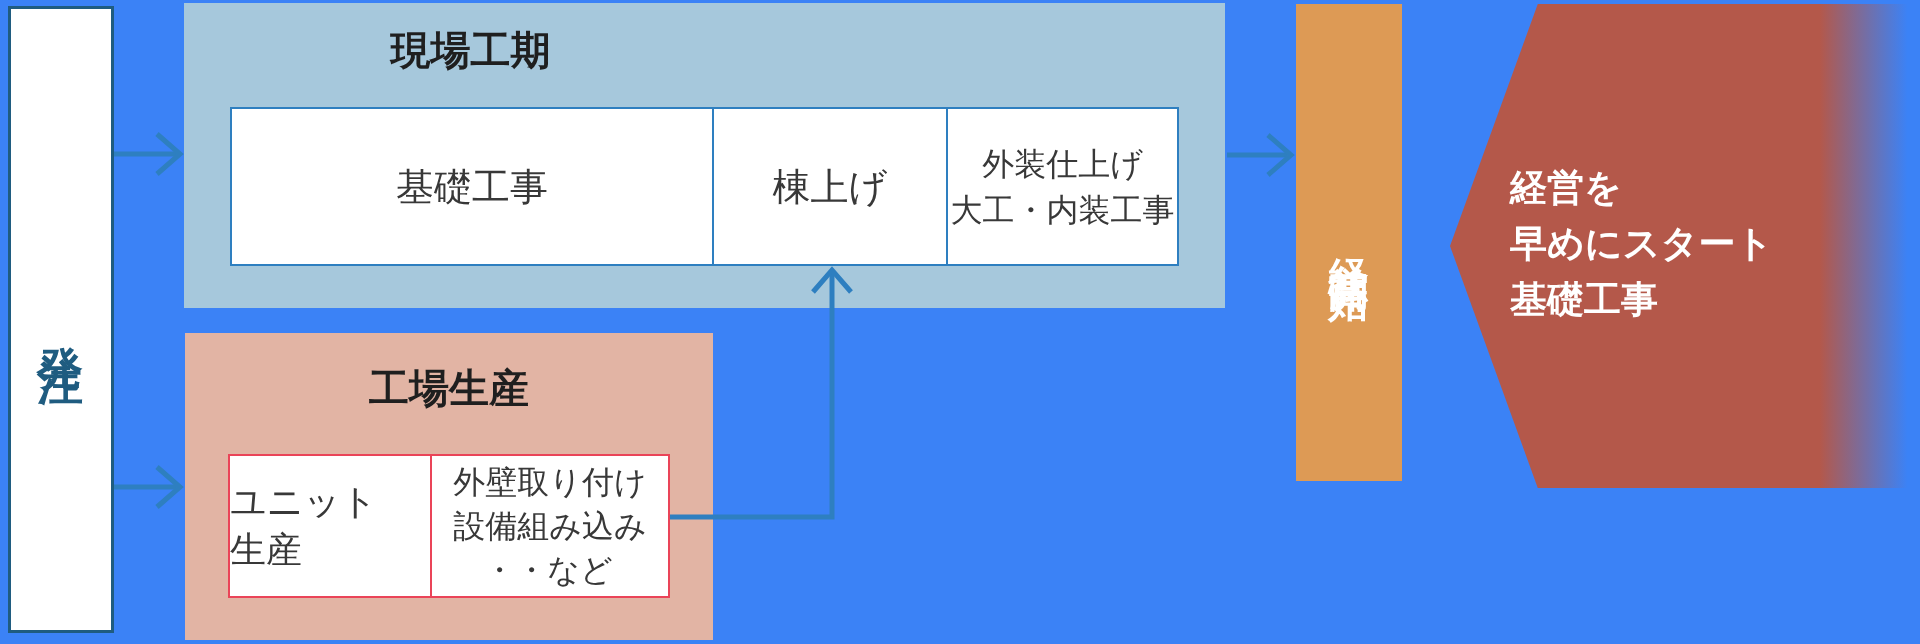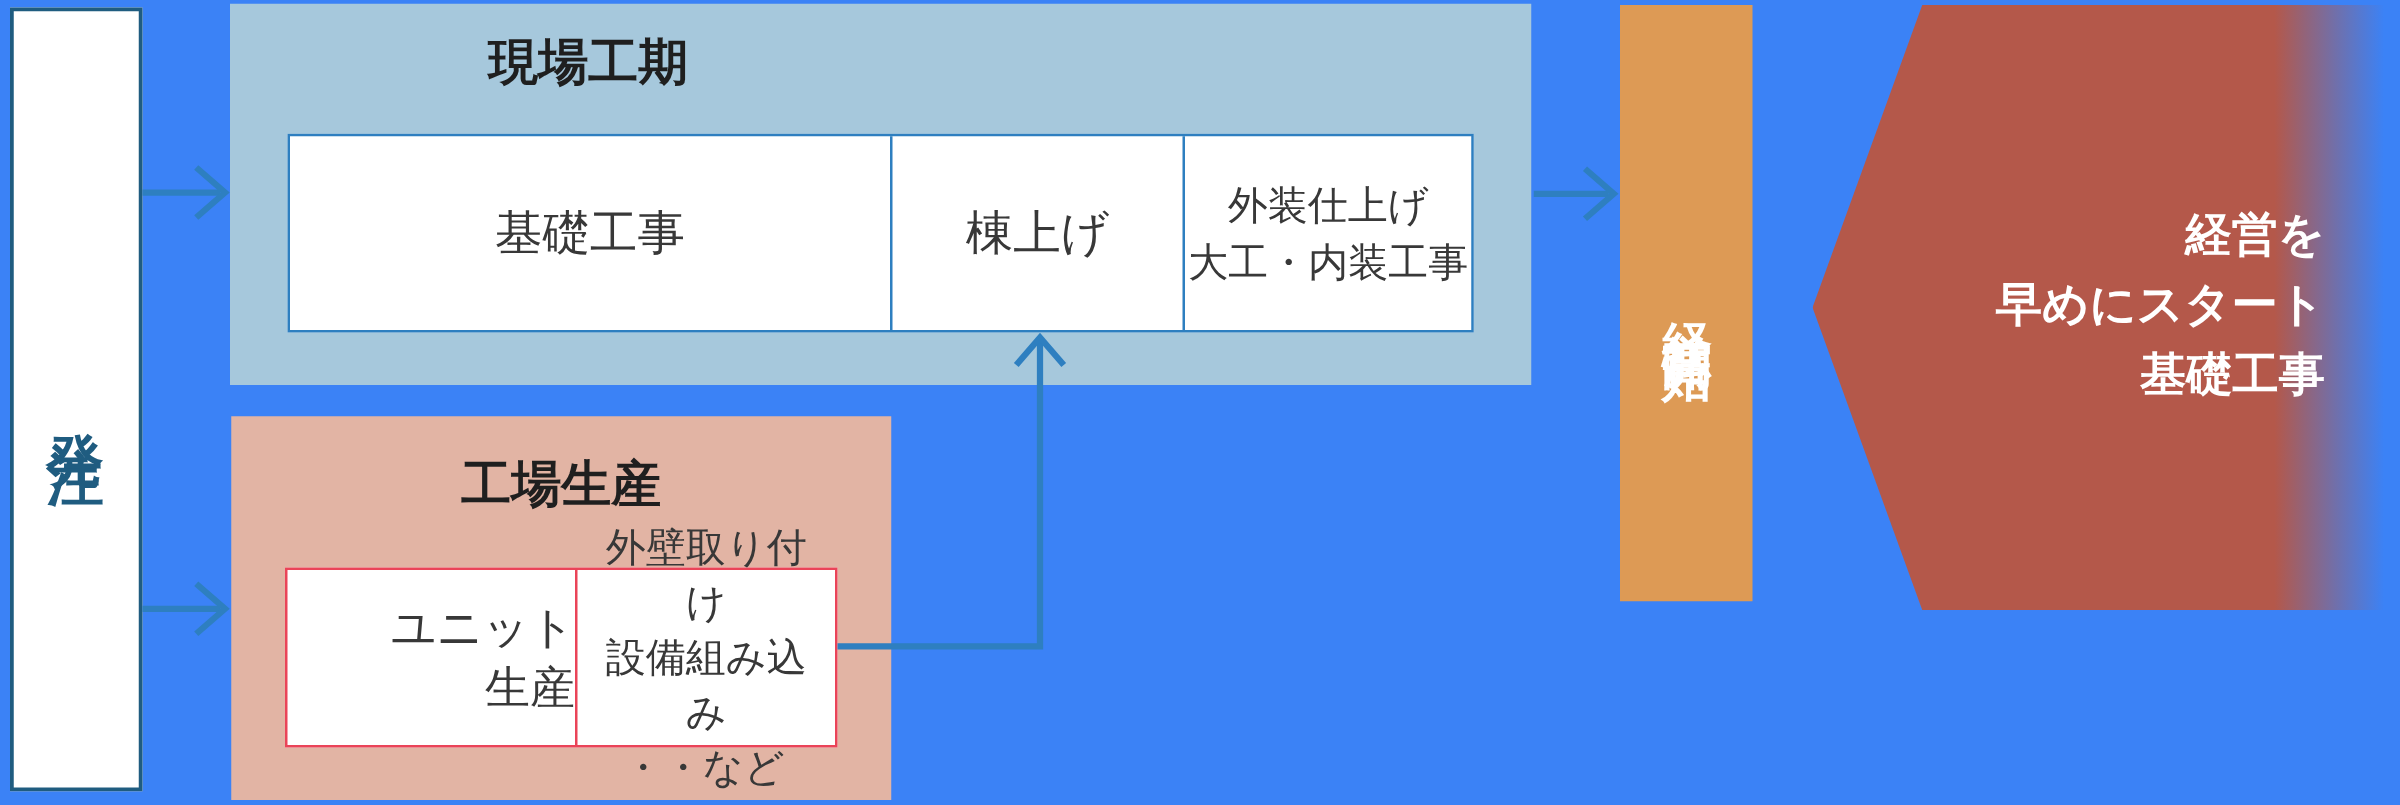--- a/index.html
+++ b/index.html
@@ -65,21 +65,21 @@
   .factory-row{
     left:228px;top:454px;width:442px;height:144px;
     background:var(--color-white);border:2px solid var(--color-factory-border);
     display:flex;
   }
   .factory-cell{
     display:flex;flex-direction:column;justify-content:center;
     color:var(--color-body-text);
   }
   .factory-cell + .factory-cell{border-left:2px solid var(--color-factory-border);}
-  .c-unit{width:230px;align-items:flex-end;font-size:36px;line-height:48px;}
+  .c-unit{width:200px;align-items:flex-start;font-size:36px;line-height:48px;}
   .c-assembly{flex:1;font-size:32px;line-height:44px;padding:0 10px;}
   .c-assembly .line{text-align:center;}
   .c-assembly .line.align-right{padding-right:4px;}
 
   
   .start-bar{
     left:1296px;top:4px;width:106px;height:477px;
     background:var(--color-start-fill);
     display:flex;align-items:center;justify-content:center;
   }
@@ -93,21 +93,21 @@
   .result-banner{
     left:1450px;top:4px;width:462px;height:484px;
     background:linear-gradient(to right,
       var(--color-banner-fill) 0%,
       var(--color-banner-fill) 80%,
       rgba(180,88,74,0) 99%);
     clip-path:polygon(19% 0, 100% 0, 100% 100%, 19% 100%, 0 50%);
   }
   .banner-text{
     left:1510px;top:160px;width:350px;
-    text-align:right;color:var(--color-white);
+    text-align:left;color:var(--color-white);
     font-size:37px;font-weight:700;line-height:56px;
   }
 
   
   .arrows{left:0;top:0;width:1920px;height:644px;pointer-events:none;}
 </style>
 </head>
 <body>
 
 <div class="canvas">

